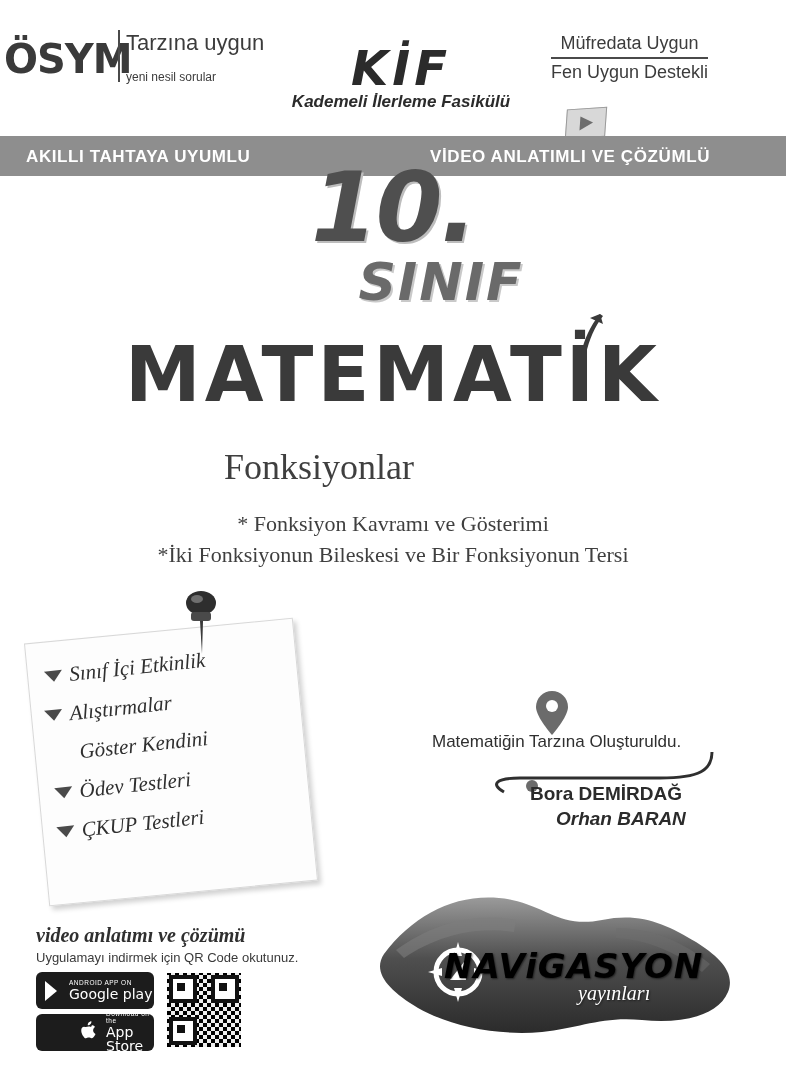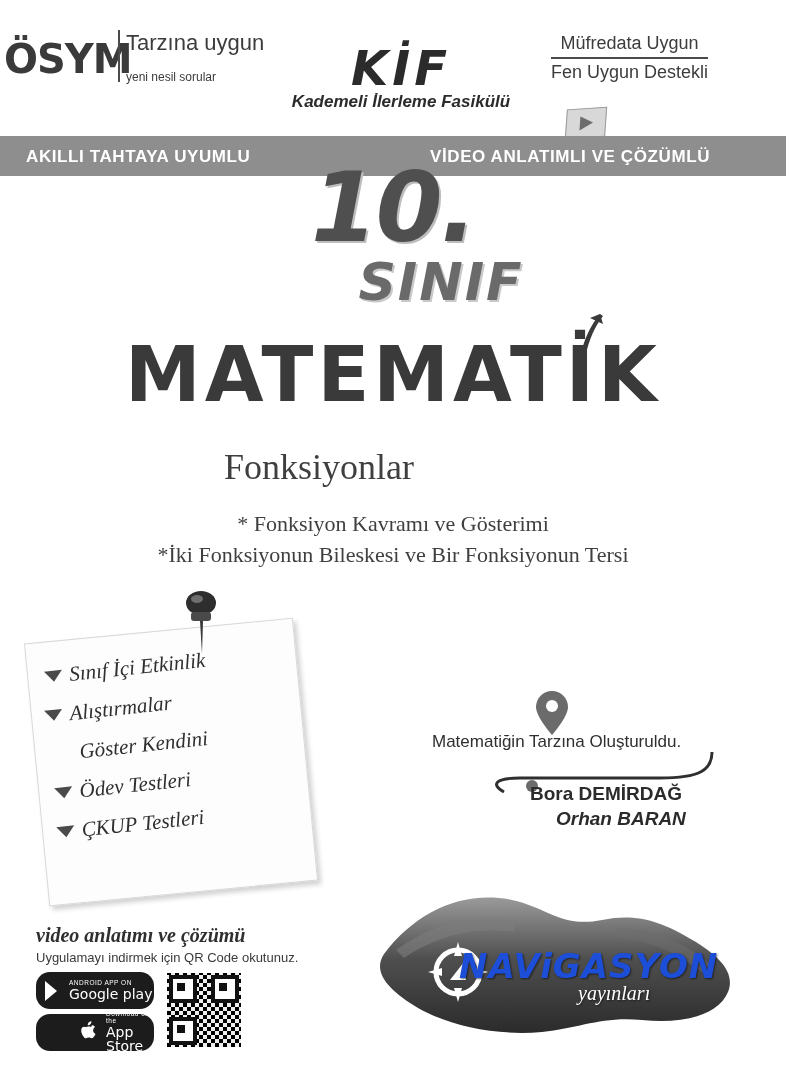--- a/index.html
+++ b/index.html
@@ -315,21 +315,21 @@
     left: 36px;
     top: 950px;
     font-size: 13px;
     color: #3a3a3a;
   }
   .store-badge {
     position: absolute;
     width: 118px;
     height: 37px;
     background: #1c1c1c;
-    border-radius: 14px;
+    border-radius: 6px;
     color: #ffffff;
     display: flex;
     align-items: center;
     padding-left: 7px;
     box-sizing: border-box;
   }
   .store-badge .glyph { flex: none; margin-right: 6px; }
   .store-badge .txt { line-height: 1.05; }
   .store-badge .small { font-size: 6.5px; letter-spacing: 0.5px; display: block; }
   .store-badge .large { font-size: 14px; display: block; font-family: "DejaVu Sans", sans-serif; }
@@ -374,25 +374,24 @@
     width: 380px;
     height: 170px;
   }
   .logo-text {
     position: absolute;
     left: 444px;
     top: 946px;
     font-size: 34px;
     font-weight: bold;
     font-style: italic;
-    color: #1d4ed8;
+    color: #000000;
     letter-spacing: 1px;
     font-family: "DejaVu Sans", sans-serif;
     text-shadow: 1px 1px 2px rgba(0,0,0,0.55);
-    margin-left: 15px;
   }
   .logo-sub {
     position: absolute;
     left: 578px;
     top: 982px;
     font-size: 20px;
     font-style: italic;
     color: #ffffff;
     font-family: "Liberation Serif", serif;
     text-shadow: 1px 1px 2px rgba(0,0,0,0.55);

